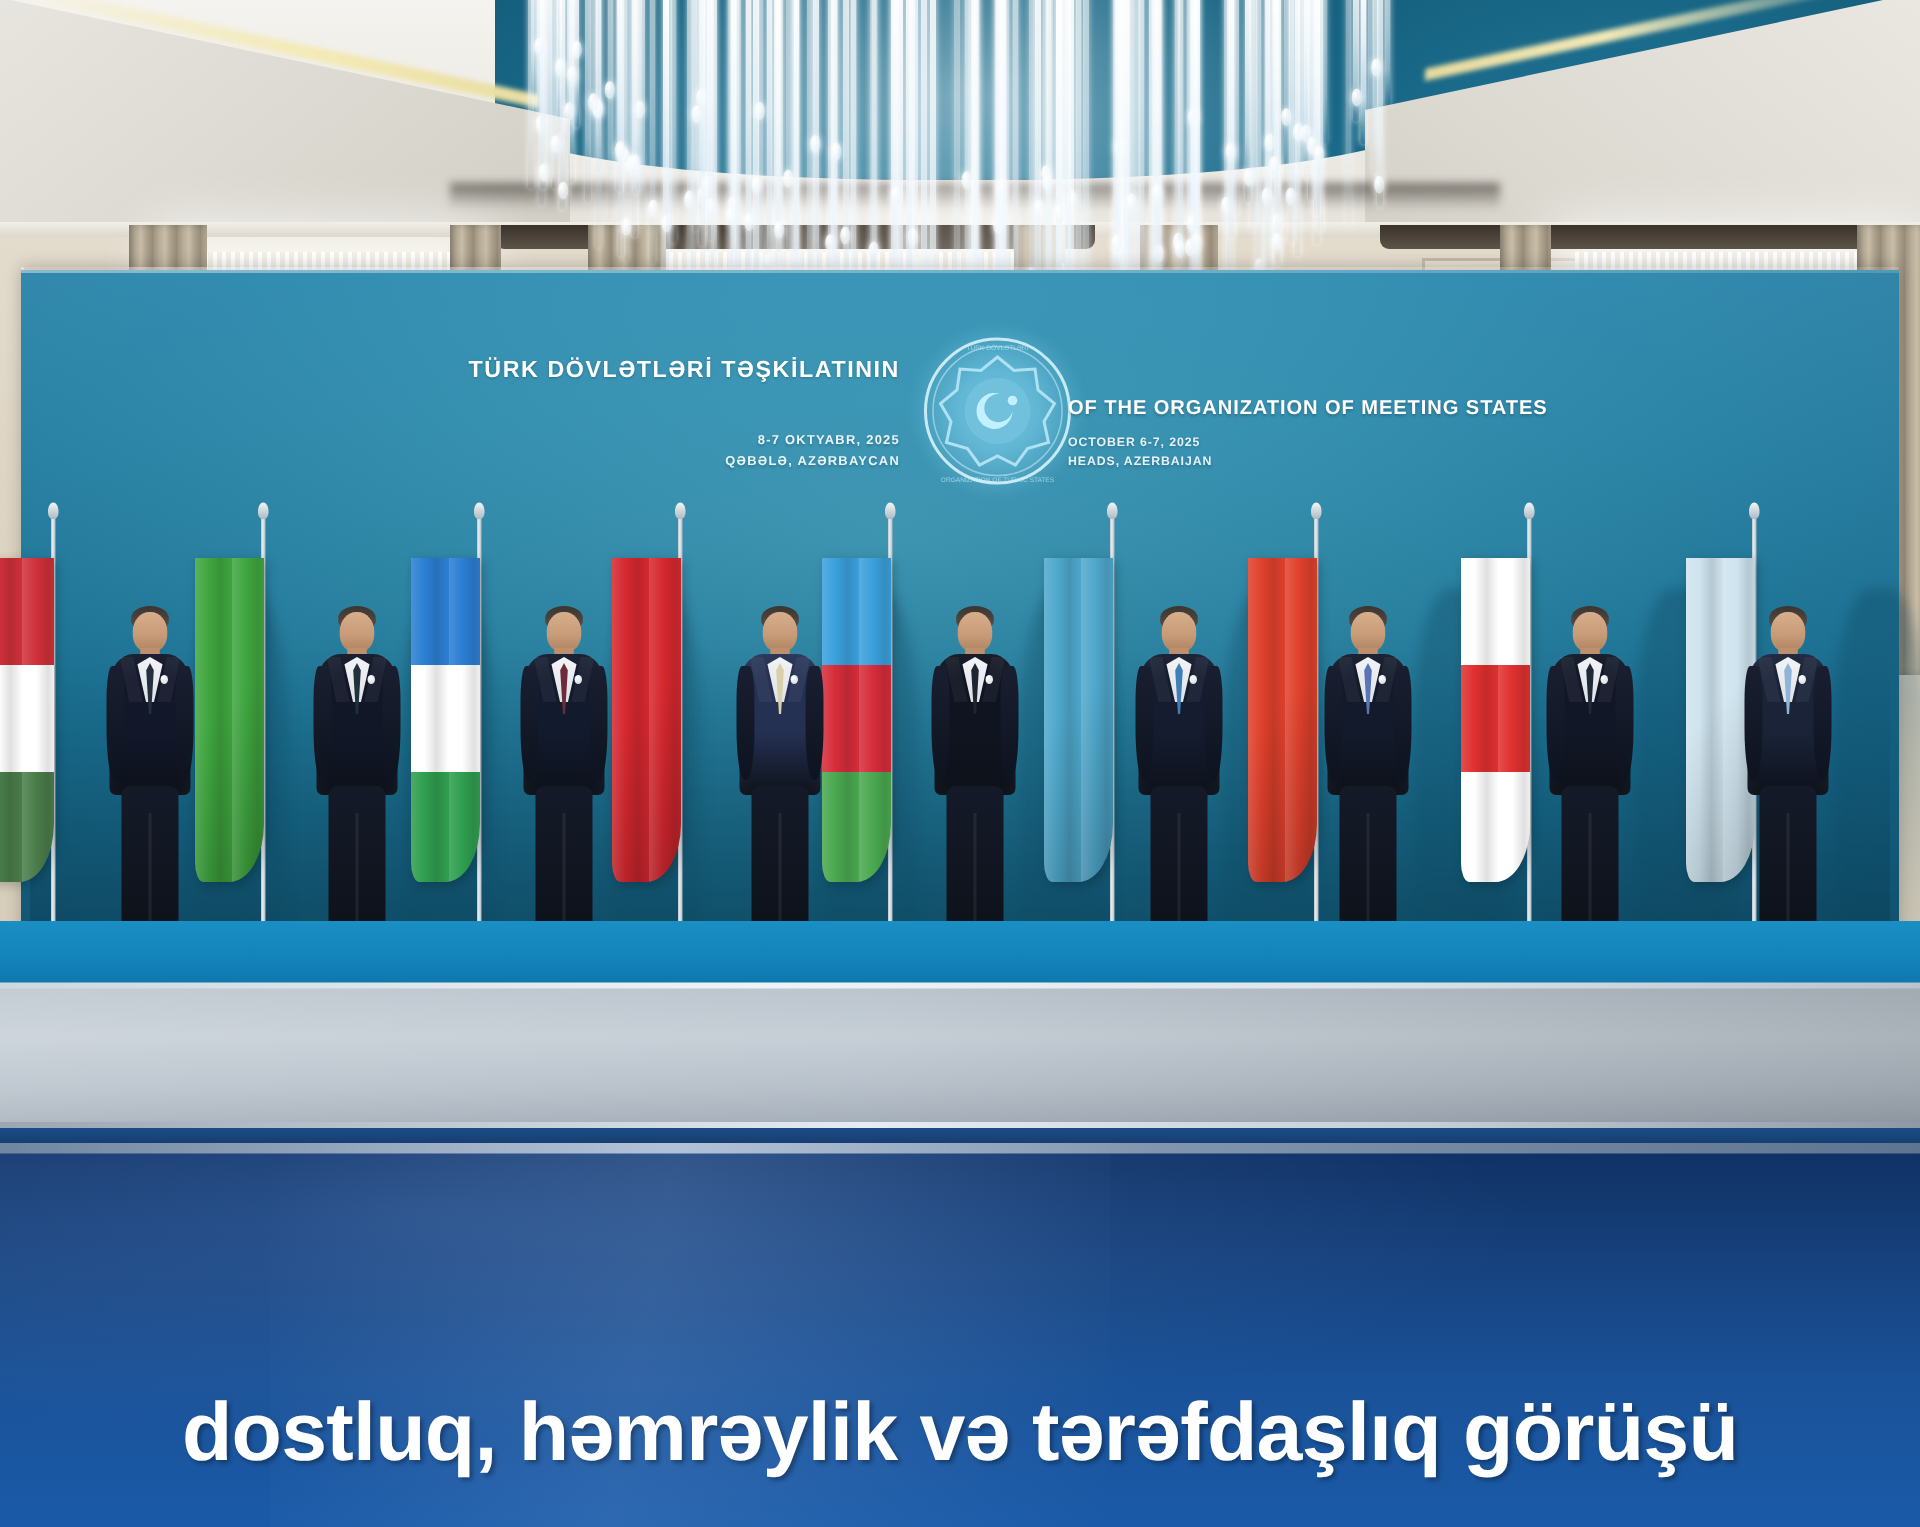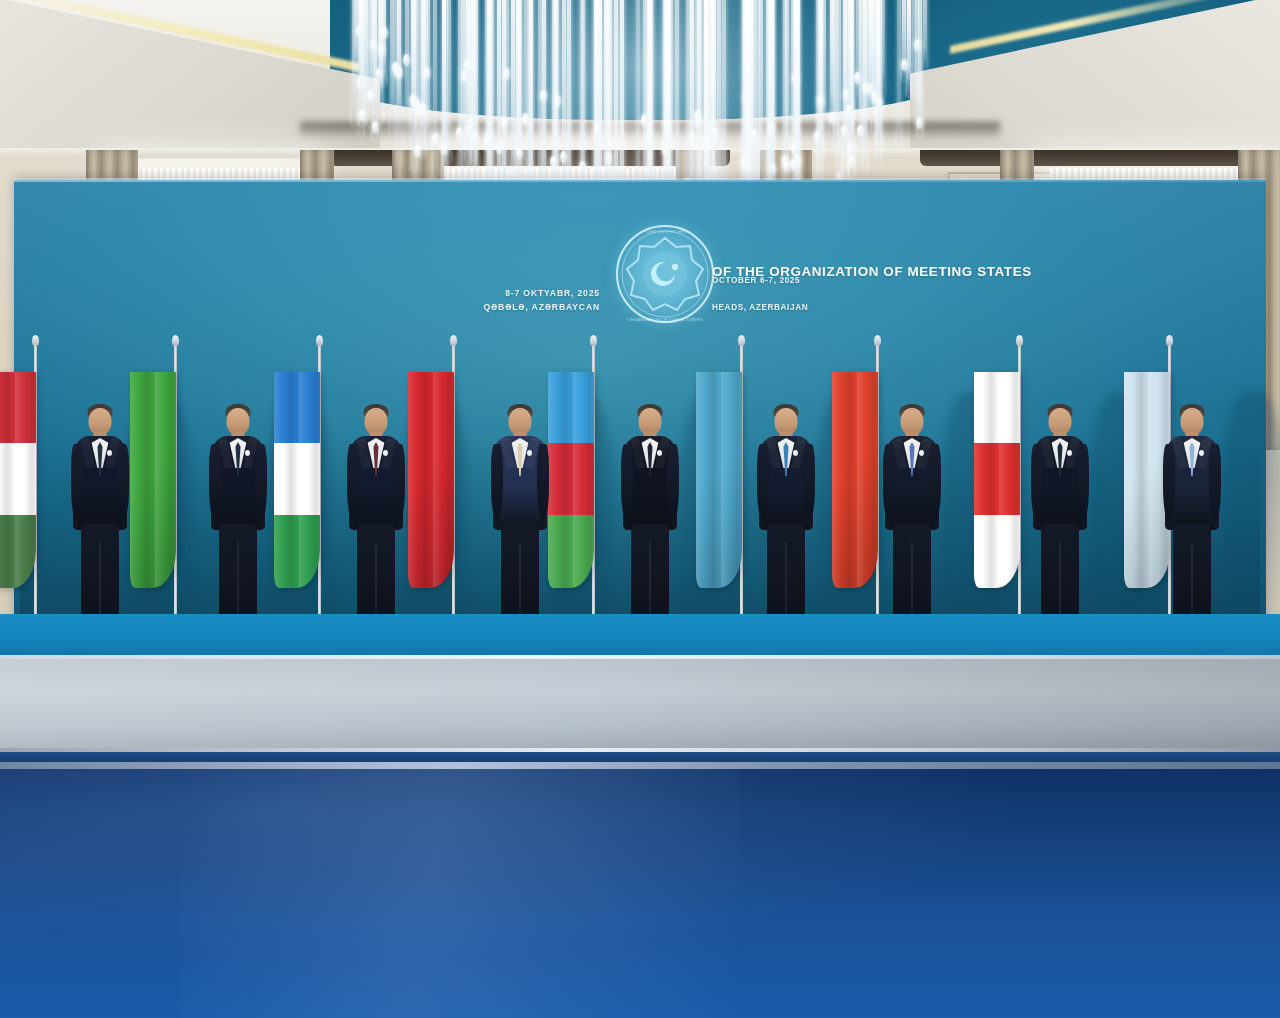--- a/index.html
+++ b/index.html
@@ -143,21 +143,21 @@
     text-shadow:0 1px 2px rgba(0,0,0,.22);
   }
   .bd-l1 { left:190px; top:238px; width:410px; font-size:15.5px; font-weight:bold; letter-spacing:1.05px; }
   .bd-l2 { left:150px; top:262px; width:450px; font-size:15.5px; font-weight:bold; letter-spacing:1.05px; }
   .bd-l3 { left:330px; top:288px; width:270px; font-size:8.6px; font-weight:bold; letter-spacing:.85px; color:#e8f6fb; }
   .bd-l4 { left:330px; top:302px; width:270px; font-size:8.6px; font-weight:bold; letter-spacing:.85px; color:#e8f6fb; }
 
   .bd-text-en { position:absolute; color:#ffffff; text-shadow:0 1px 2px rgba(0,0,0,.22); }
   .bd-e1 { left:712px; top:240px; font-size:13.4px; font-weight:bold; letter-spacing:.62px; }
   .bd-e2 { left:712px; top:264px; font-size:13.4px; font-weight:bold; letter-spacing:.62px; }
-  .bd-e3 { left:712px; top:276px; font-size:8.2px; font-weight:bold; letter-spacing:.62px; color:#e4f3fa; }
+  .bd-e3 { left:712px; top:290px; font-size:8.2px; font-weight:bold; letter-spacing:.62px; color:#e4f3fa; }
   .bd-e4 { left:712px; top:303px; font-size:8.2px; font-weight:bold; letter-spacing:.62px; color:#e4f3fa; }
   .sup { font-size:8px; vertical-align:super; }
 
   
   .emblem {
     position:absolute; left:613px; top:222px; width:104px; height:104px;
   }
   .emblem .ring-glow {
     position:absolute; inset:-6px; border-radius:50%;
     background:radial-gradient(circle,rgba(150,230,255,.45) 30%,rgba(120,210,250,0) 72%);
@@ -613,20 +613,21 @@
         <div class="bd-person-shadow" style="left: 406px; top: 392px; width: 62px; height: 240px;"></div>
         <div class="bd-person-shadow" style="left: 550px; top: 392px; width: 62px; height: 240px;"></div>
         <div class="bd-person-shadow" style="left: 680px; top: 392px; width: 62px; height: 240px;"></div>
         <div class="bd-person-shadow" style="left: 816px; top: 392px; width: 62px; height: 240px;"></div>
         <div class="bd-person-shadow" style="left: 942px; top: 392px; width: 62px; height: 240px;"></div>
         <div class="bd-person-shadow" style="left: 1090px; top: 392px; width: 62px; height: 240px;"></div>
         <div class="bd-person-shadow" style="left: 1222px; top: 392px; width: 62px; height: 240px;"></div>
       </div>
     <div class="bd-shadow-row"></div>
 
+    <div class="bd-text-az bd-l1">TÜRK DÖVLƏTLƏRİ TƏŞKİLATININ</div>
     <div class="bd-text-az bd-l3">8-7 OKTYABR, 2025</div>
     <div class="bd-text-az bd-l4">QƏBƏLƏ, AZƏRBAYCAN</div>
 
     <div class="emblem">
       <div class="ring-glow"></div>
       <svg width="104" height="104" viewBox="0 0 104 104">
         <circle cx="52" cy="52" r="48" fill="none" stroke="rgba(235,250,255,.85)" stroke-width="2"></circle>
         <circle cx="52" cy="52" r="43" fill="none" stroke="rgba(215,242,252,.55)" stroke-width="1"></circle>
         <g fill="none" stroke="rgba(230,248,255,.75)" stroke-width="2">
           <polygon points="52,16 63,25 77,24 79,38 90,47 83,59 86,73 72,77 64,88 52,82 40,88 32,77 18,73 21,59 14,47 25,38 27,24 41,25"></polygon>
@@ -870,14 +871,15 @@
     <div class="stage-edge"></div>
     <div class="stage-front"></div>
     <div class="stage-bot-line"></div>
     <div class="floor-strip"></div>
   </div>
 
   <div id="caption">
     <div class="cap-topline"></div>
     <div class="cap-sheen"></div>
   </div>
+  <div class="cap-sub">dostluq, həmrəylik və tərəfdaşlıq görüşü</div>
 
 </div>
 
 </body></html>

